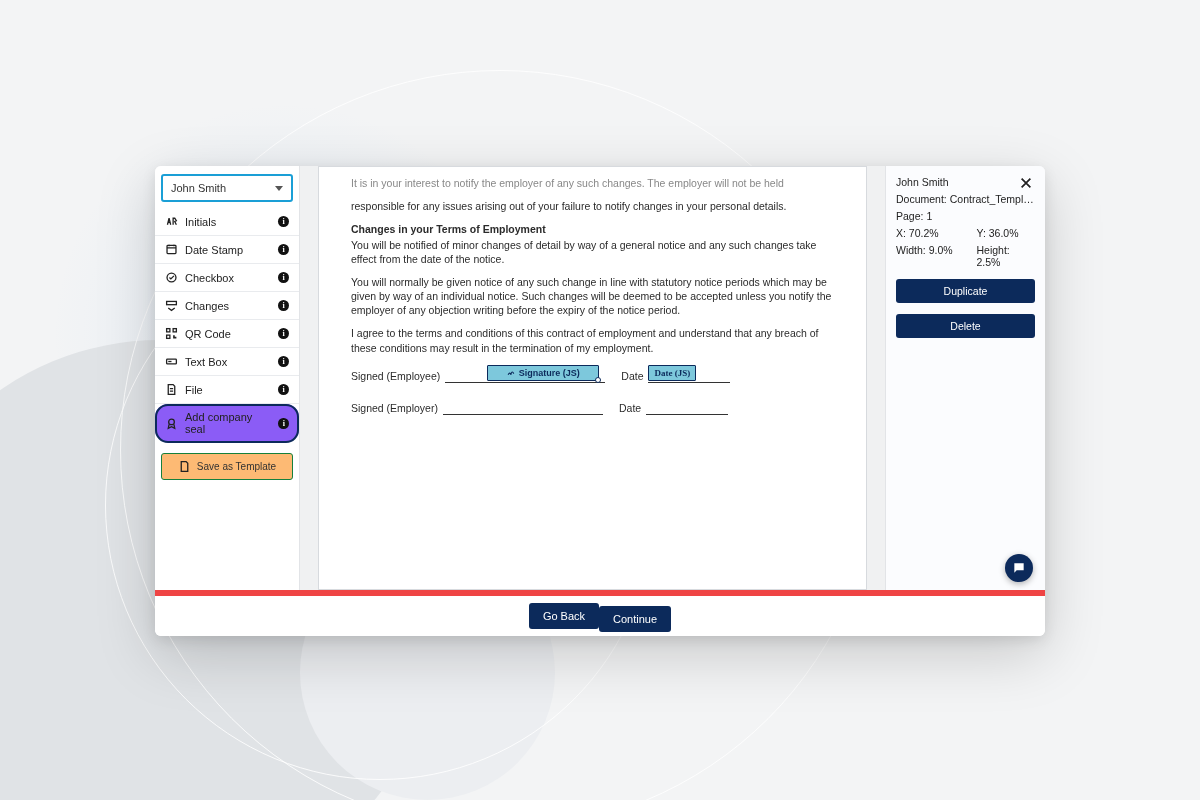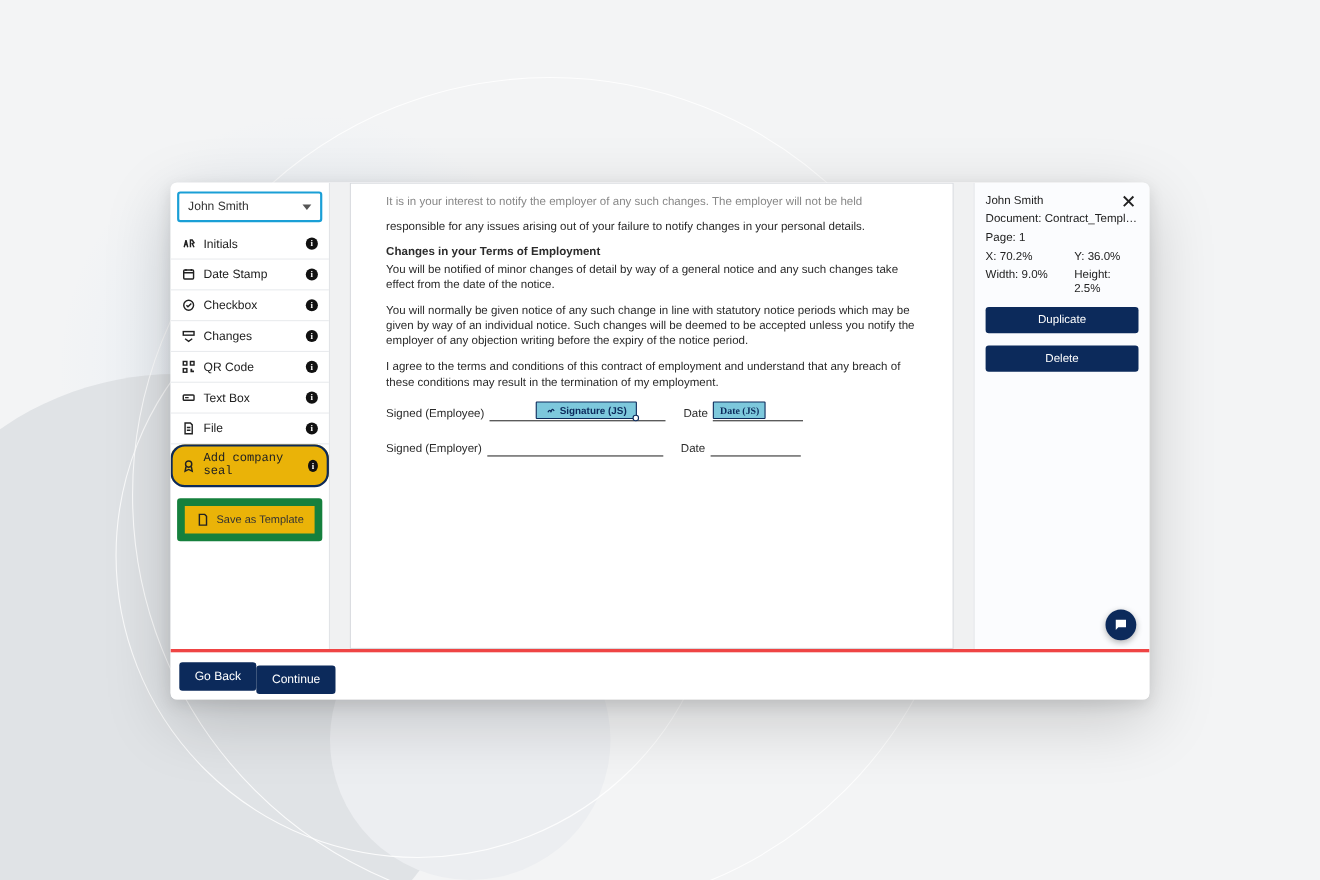--- a/index.html
+++ b/index.html
@@ -53,43 +53,42 @@
     display: flex; align-items: center; gap: 7px;
     padding: 7px 10px;
     border-bottom: 1px solid #e9ebee;
     cursor: pointer;
     color: #222;
     font-size: 11px;
   }
   .field-item.selected {
     outline: 2px solid #0c2a5b;
     outline-offset: -2px;
-    background: #eab308;
+    background: #8b5cf6;
     border-radius: 13px;
-    font-family: Liberation Mono, monospace;
   }
   .field-item .info {
     margin-left: auto;
     width: 11px; height: 11px; border-radius: 50%; background: #111; color:#fff;
     font-size:8px; font-weight:bold; display:flex;align-items:center;justify-content:center;
     font-family: Georgia, serif;
   }
   .field-item .info::after { content: "i"; }
   .fld-icon { width: 13px; height: 13px; display:flex; align-items:center; justify-content:center; flex-shrink:0; color:#222; }
   .fld-icon svg { width: 13px; height: 13px; stroke:#222; fill:none; stroke-width:1.6; }
 
   .save-template-btn {
     margin-top: 10px;
-    border: 7px solid #15803d;
+    border: 1px solid #15803d;
     border-radius: 3px;
     padding: 6px 8px;
     font-size: 10px; color:#333;
     display:flex; align-items:center; justify-content:center; gap:6px;
     cursor:pointer;
-    background:#eab308;
+    background:#fdba74;
   }
 
   .doc-area {
     flex: 1;
     position: relative;
     padding: 0 18px 0 18px;
     overflow: hidden;
   }
   .doc-page {
     background: #fff;
@@ -120,21 +119,21 @@
     border: 1.5px solid #0c2a5b;
     border-radius: 1px;
     font-size: 9px;
     color: #0c2a5b;
     font-weight: 600;
     display:flex; align-items:center; justify-content:center;
     gap:3px;
     padding: 0 5px;
     white-space:nowrap;
   }
-  .placed-tag.sig { width: 92px; }
+  .placed-tag.sig { width: 112px; }
   .placed-tag.date { left: 0; width: 48px; font-family: Liberation Serif, serif; }
   .placed-tag .handle {
     position:absolute; right:-3px; bottom:-3px;
     width:6px;height:6px;border:1.5px solid #0c2a5b;background:#fff;border-radius:50%;
   }
 
   .right-panel {
     width: 160px; min-width:160px;
     background: #fbfcfe;
     border-left: 1px solid #e2e4e7;
@@ -151,22 +150,22 @@
   .rp-grid { display:flex; gap:22px; }
   .rp-grid > div { flex:1; }
   .dark-btn {
     background: #0c2a5b; color:#fff; border:none; border-radius:3px;
     padding:6px 0; font-size:10.5px; cursor:pointer; text-align:center;
     width:100%;
   }
   .dark-btn + .dark-btn { margin-top: 6px; }
 
   .footer-bar {
-    height: 46px; background:#fff; border-top:3px solid #ef4444;
-    display:flex; align-items:center; justify-content:flex-start;
+    height: 46px; background:#fff; border-top:6px solid #ef4444;
+    display:flex; align-items:center; justify-content:center;
     padding: 0 8px;
   }
   .footer-bar .dark-btn { width:auto; padding:7px 14px; font-size:11px; }
 
   .chat-fab {
     position:absolute; right:12px; bottom:54px;
     width:28px;height:28px;border-radius:50%;background:#0c2a5b;
     display:flex;align-items:center;justify-content:center;
     box-shadow:0 2px 6px rgba(0,0,0,0.3);
     cursor:pointer;

